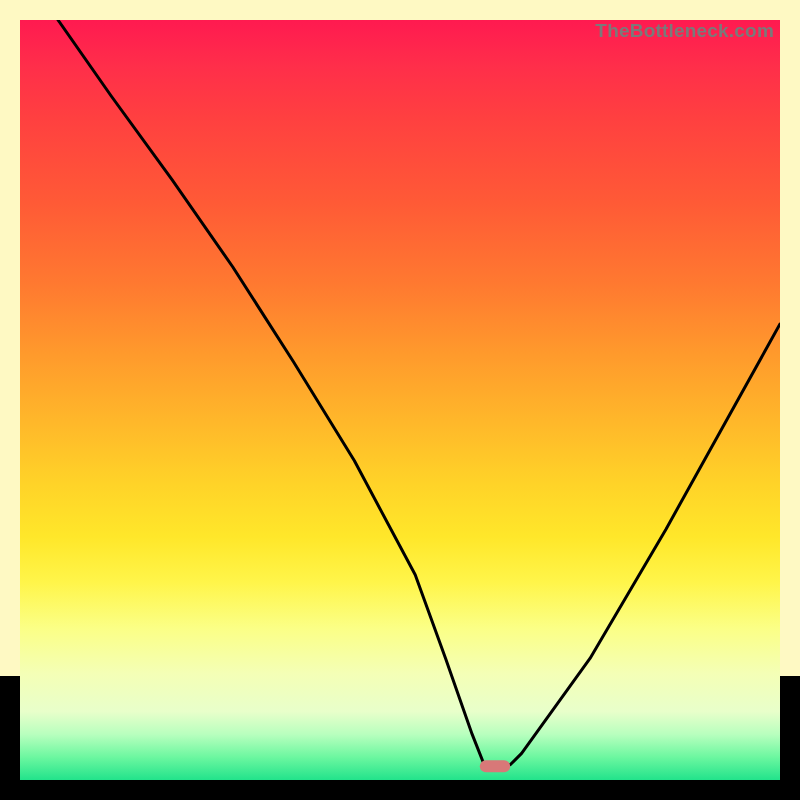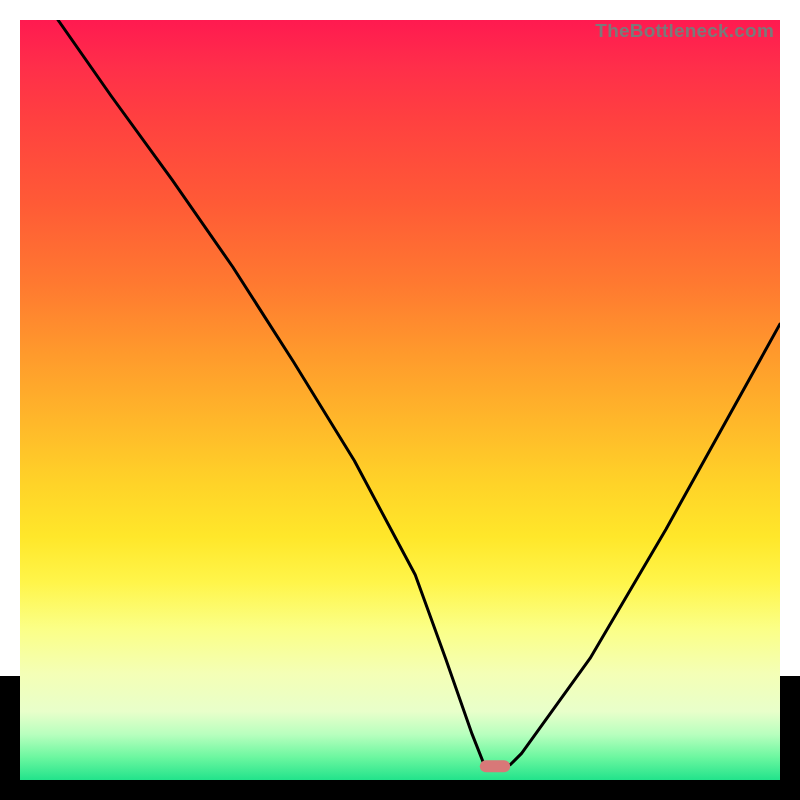--- a/index.html
+++ b/index.html
@@ -7,21 +7,21 @@
     padding: 0;
     width: 800px;
     height: 800px;
     overflow: hidden;
     background: #000;
   }
   .frame {
     position: relative;
     width: 800px;
     height: 676px;
-    background: #ffffff;
+    background: #fef9c3;
   }
   .plot {
     position: absolute;
     left: 20px;
     top: 20px;
     width: 760px;
     height: 760px;
     background: linear-gradient(to bottom,
       #ff1a50 0%,
       #ff2e4a 6%,

